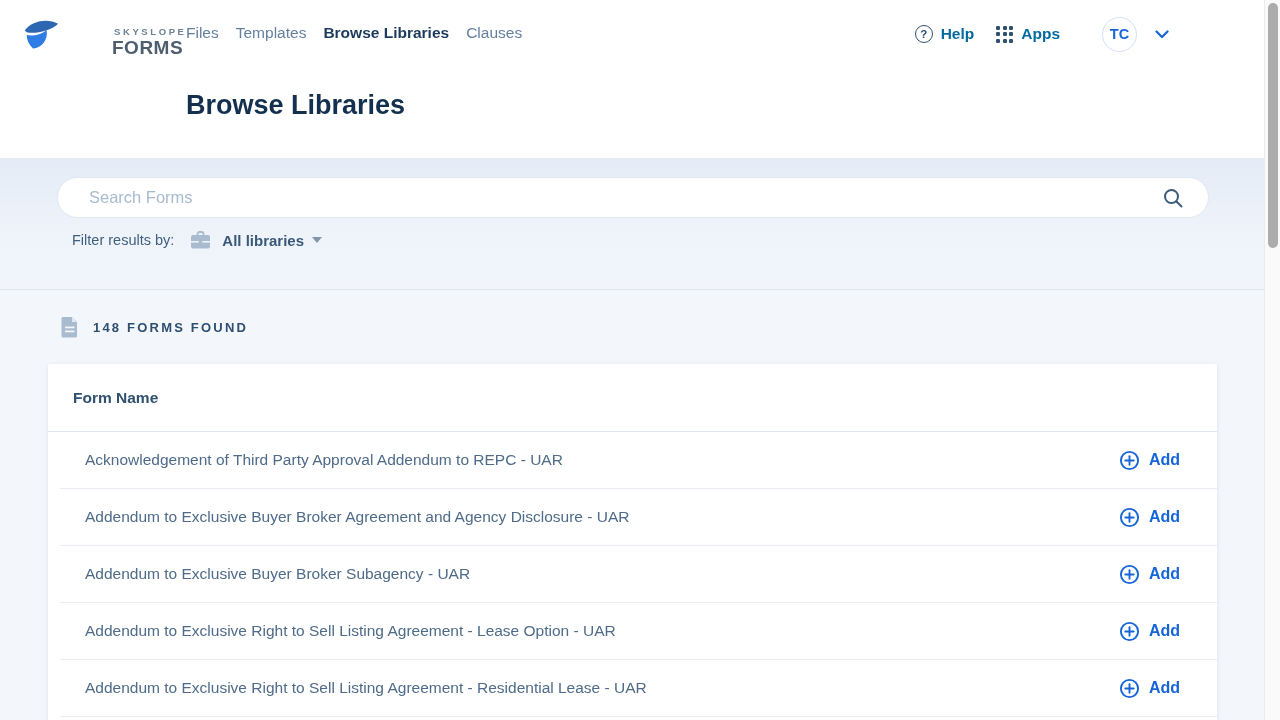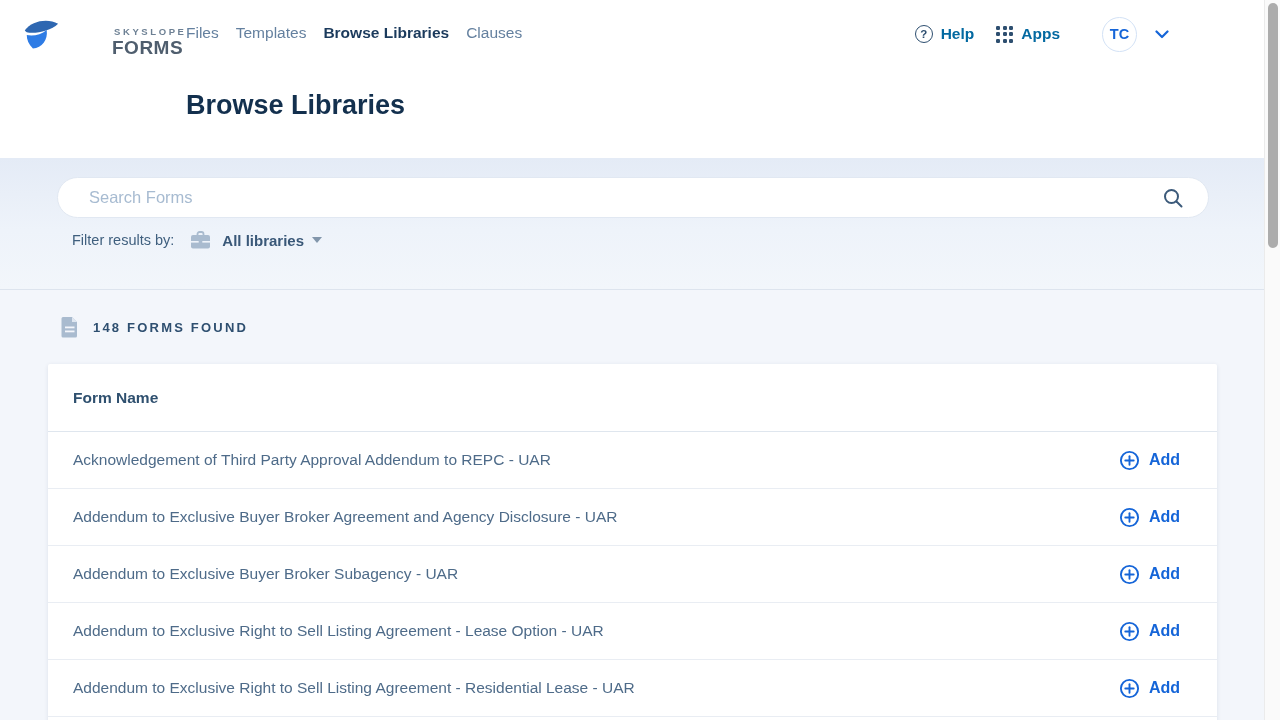--- a/index.html
+++ b/index.html
@@ -58,21 +58,21 @@
   .results-row { position:absolute; left:61px; top:316px; display:flex; align-items:center; }
   .doc-icon { display:flex; }
   .results-count { margin-left:14px; font-size:13px; font-weight:700; letter-spacing:2.2px; color:#2e4f70; }
 
   .card { position:absolute; left:48px; top:364px; width:1169px; height:395px;
           background:#ffffff; border-radius:2px; box-shadow:0 1px 4px rgba(20,40,80,0.10); }
   .thead { height:68px; display:flex; align-items:center; padding-left:25px;
            border-bottom:1px solid #dfe6ee; }
   .thead-label { font-size:15.5px; font-weight:700; color:#2f506f; }
   .trow { height:57px; display:flex; align-items:center; justify-content:space-between;
-          padding:0 37px 0 25px; border-bottom:1px solid #e9edf3; }
+          padding:0 37px 0 25px; border-bottom:1px solid #e9edf3;margin-left:12px; }
   .row-name { font-size:15.5px; color:#4e6b89; }
   .add-btn { display:flex; align-items:center; gap:9px; cursor:pointer; }
   .add-label { font-size:16px; font-weight:700; color:#1565d8; }
 
   
   .scrollbar-track { position:absolute; right:0; top:0; width:16px; height:720px;
                      background:#fafafa; border-left:1px solid #ebebeb; }
   .scrollbar-thumb { position:absolute; left:2.5px; top:3px; width:10px; height:245px;
                      background:#acacac; border-radius:6px; cursor:pointer; }
 </style>

